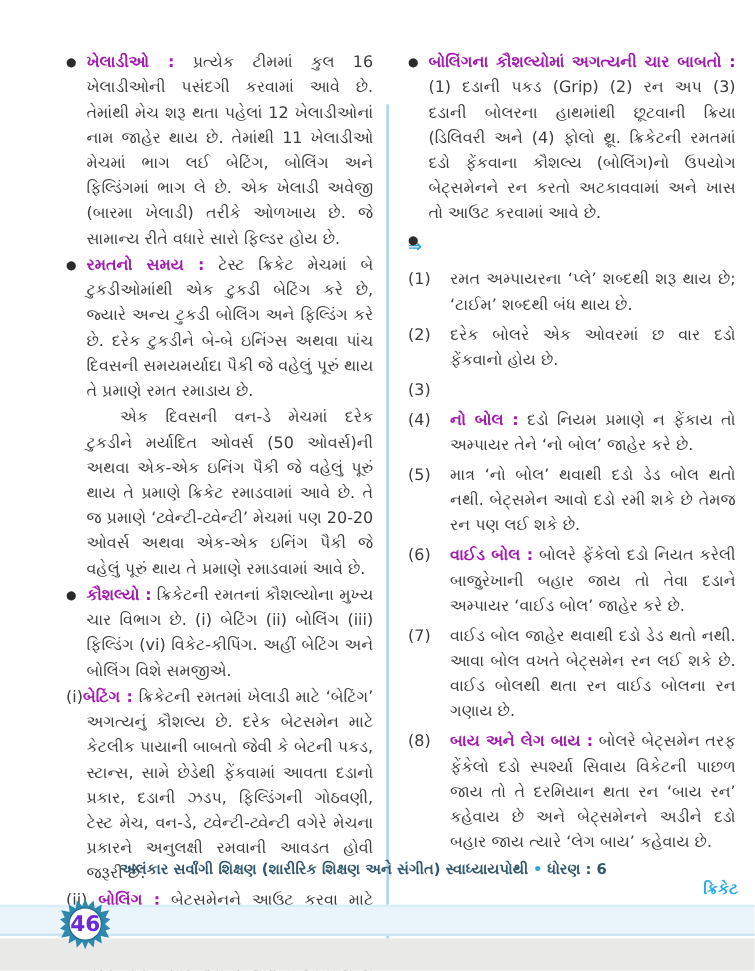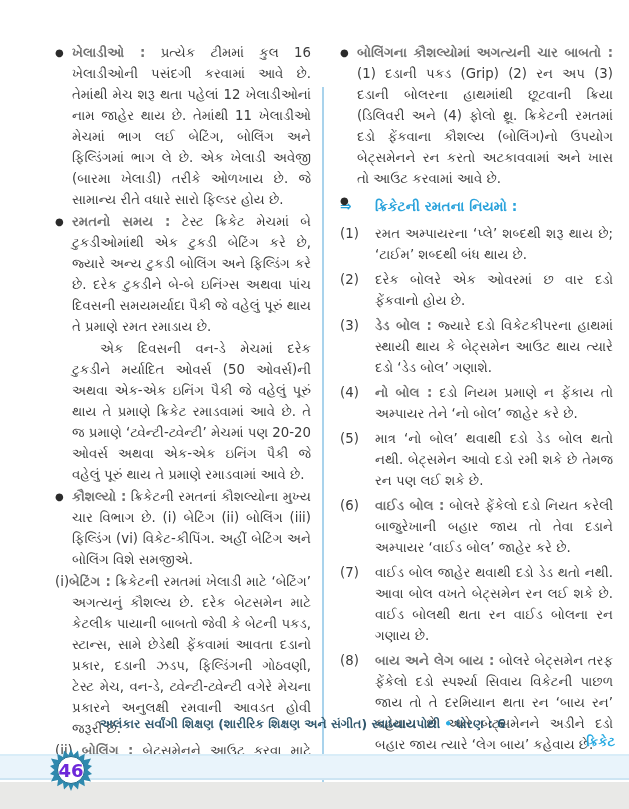--- a/index.html
+++ b/index.html
@@ -11,21 +11,21 @@
     font-family:"DejaVu Sans","Liberation Sans",sans-serif;
     color:#3c3c3c;
     -webkit-font-smoothing:antialiased;
   }
   .content{position:absolute;top:42px;left:0;right:0;}
   .col{position:absolute;top:0;font-size:13.3px;line-height:21px;text-align:justify;}
   .col-left{left:55px;width:256px;}
   .col-right{left:340px;width:273px;}
   .divider{position:absolute;left:322px;top:45px;width:2px;height:700px;background:#a9d3ec;}
 
-  b{color:#737373;}
+  b{color:#a21caf;}
 
   
   .bullet-item{position:relative;padding-left:17px;margin-bottom:1px;}
   .dot{position:absolute;left:0;top:0;font-size:10px;color:#2b2b2b;line-height:21px;}
   .para-indent{padding-left:17px;text-indent:28px;margin:0 0 1px 0;}
 
   
   .hang{padding-left:17px;text-indent:-17px;margin-bottom:1px;}
 
   
@@ -104,34 +104,32 @@
       <b>બોલિંગના કૌશલ્યોમાં અગત્યની ચાર બાબતો :</b>
       <span>(1) દડાની પકડ (Grip) (2) રન અપ (3) દડાની બોલરના હાથમાંથી છૂટવાની ક્રિયા (ડિલિવરી અને (4) ફોલો થ્રૂ. ક્રિકેટની રમતમાં દડો ફેંકવાના કૌશલ્ય (બોલિંગ)નો ઉપયોગ બેટ્સમેનને રન કરતો અટકાવવામાં અને ખાસ તો આઉટ કરવામાં આવે છે.</span>
     </div>
 
     <div class="bullet-item">
       <span class="dot">●</span>
     </div>
 
     <div class="rules-head">
       <span class="arrow">⇒</span>
-      <span>ક્રિકેટની રમતના નિયમો :</span>
     </div>
 
     <div class="rule">
       <span class="rnum">(1)</span>
       <span class="rtext"><span>રમત અમ્પાયરના ‘પ્લે’ શબ્દથી શરૂ થાય છે; ‘ટાઈમ’ શબ્દથી બંધ થાય છે.</span></span>
     </div>
     <div class="rule">
       <span class="rnum">(2)</span>
       <span class="rtext"><span>દરેક બોલરે એક ઓવરમાં છ વાર દડો ફેંકવાનો હોય છે.</span></span>
     </div>
     <div class="rule">
       <span class="rnum">(3)</span>
-      <span class="rtext"><b>ડેડ બોલ :</b> <span>જ્યારે દડો વિકેટકીપરના હાથમાં સ્થાયી થાય કે બેટ્સમેન આઉટ થાય ત્યારે દડો ‘ડેડ બોલ’ ગણાશે.</span></span>
     </div>
     <div class="rule">
       <span class="rnum">(4)</span>
       <span class="rtext"><b>નો બોલ :</b> <span>દડો નિયમ પ્રમાણે ન ફેંકાય તો અમ્પાયર તેને ‘નો બોલ’ જાહેર કરે છે.</span></span>
     </div>
     <div class="rule">
       <span class="rnum">(5)</span>
       <span class="rtext"><span>માત્ર ‘નો બોલ’ થવાથી દડો ડેડ બોલ થતો નથી. બેટ્સમેન આવો દડો રમી શકે છે તેમજ રન પણ લઈ શકે છે.</span></span>
     </div>
     <div class="rule">

